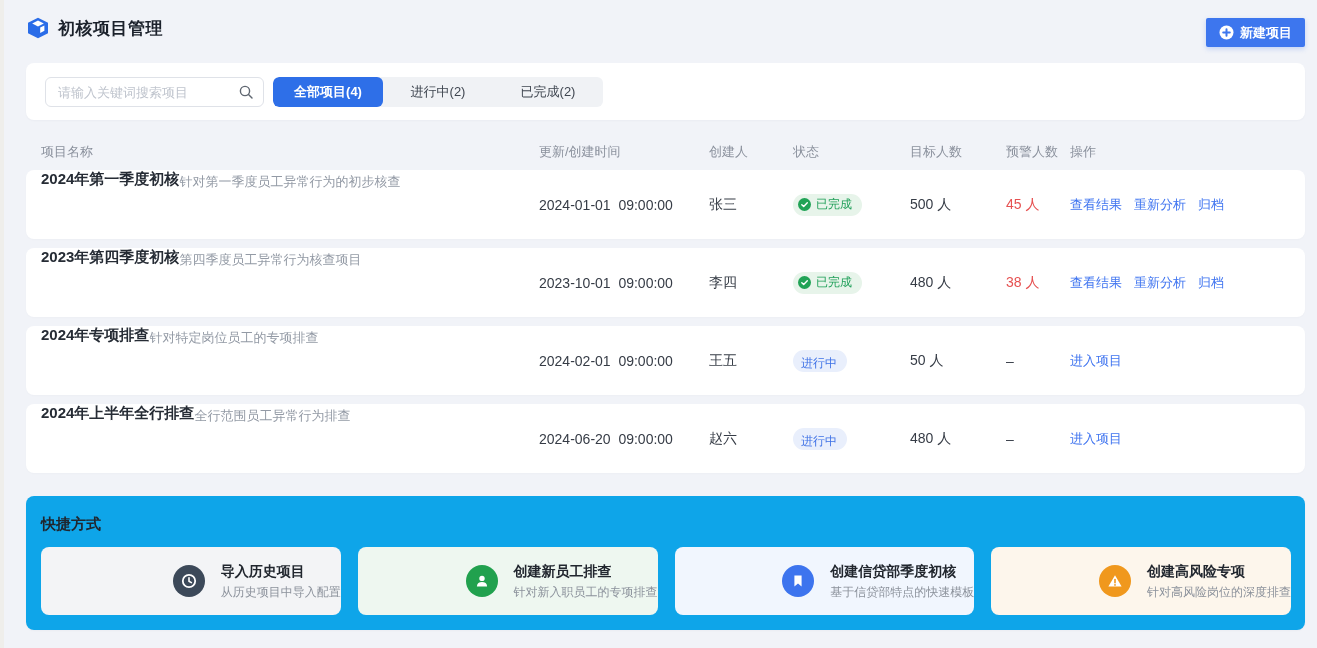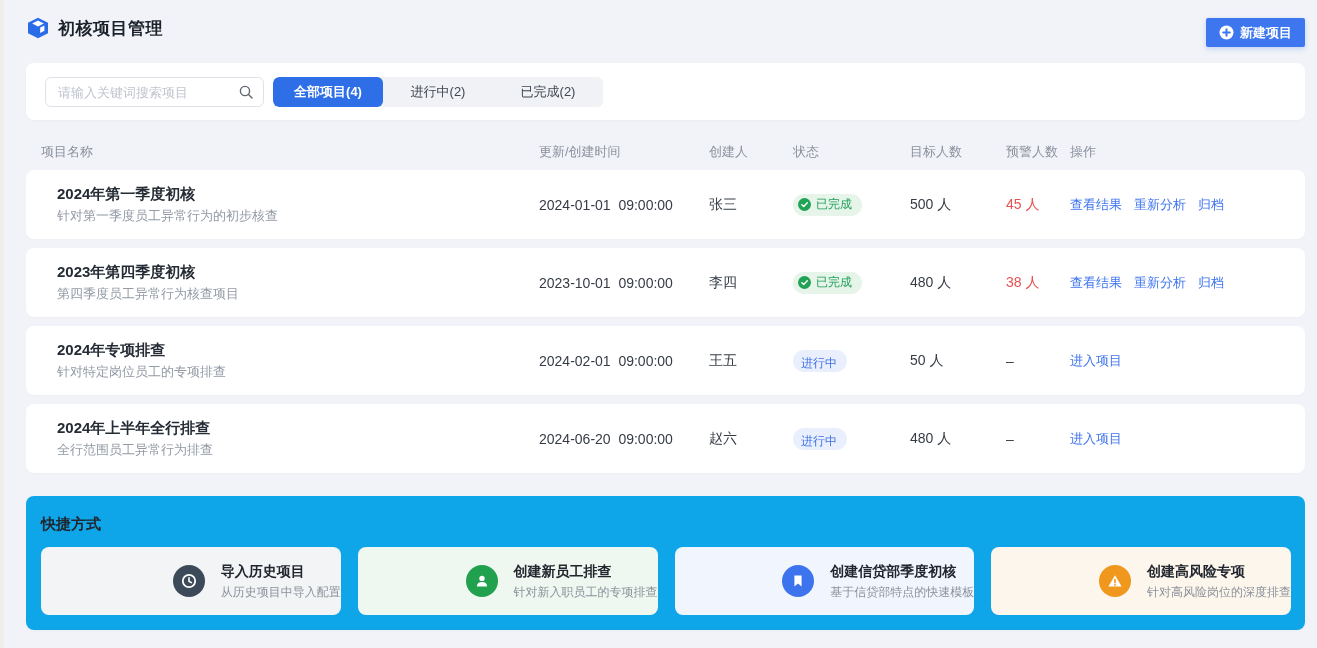--- a/index.html
+++ b/index.html
@@ -66,21 +66,21 @@
   .col-target  { left:884px; }
   .col-warning { left:980px; }
   .col-action  { left:1044px; }
 
   .row {
     position:absolute; left:26px; width:1279px; height:69px;
     background:#fff; border-radius:8px;
     box-shadow:0 1px 2px rgba(30,40,70,0.02);
   }
   .row .cell { position:absolute; top:0; height:69px; display:flex; align-items:center; white-space:pre; }
-  .name-cell { flex-direction:column; align-items:flex-start !important; justify-content:center;margin-left:16px; }
+  .name-cell { flex-direction:row; align-items:flex-start !important; justify-content:center; }
   .row-title { font-size:15px; font-weight:bold; color:#262c35; line-height:1.25; }
   .row-desc  { font-size:13px; color:#939aa5; margin-top:4px; line-height:1.2; }
   .time-cell, .creator-cell, .target-cell { font-size:14px; color:#363c46; }
   .warning-cell { font-size:14px; color:#e65151; }
   .warning-cell.dash { color:#3f454f; }
   .action-cell { gap:12px; }
   .action-link { font-size:13px; color:#3f74f0; text-decoration:none; cursor:pointer; white-space:nowrap; }
 
   .badge {
     display:inline-flex; align-items:center; gap:5px;

